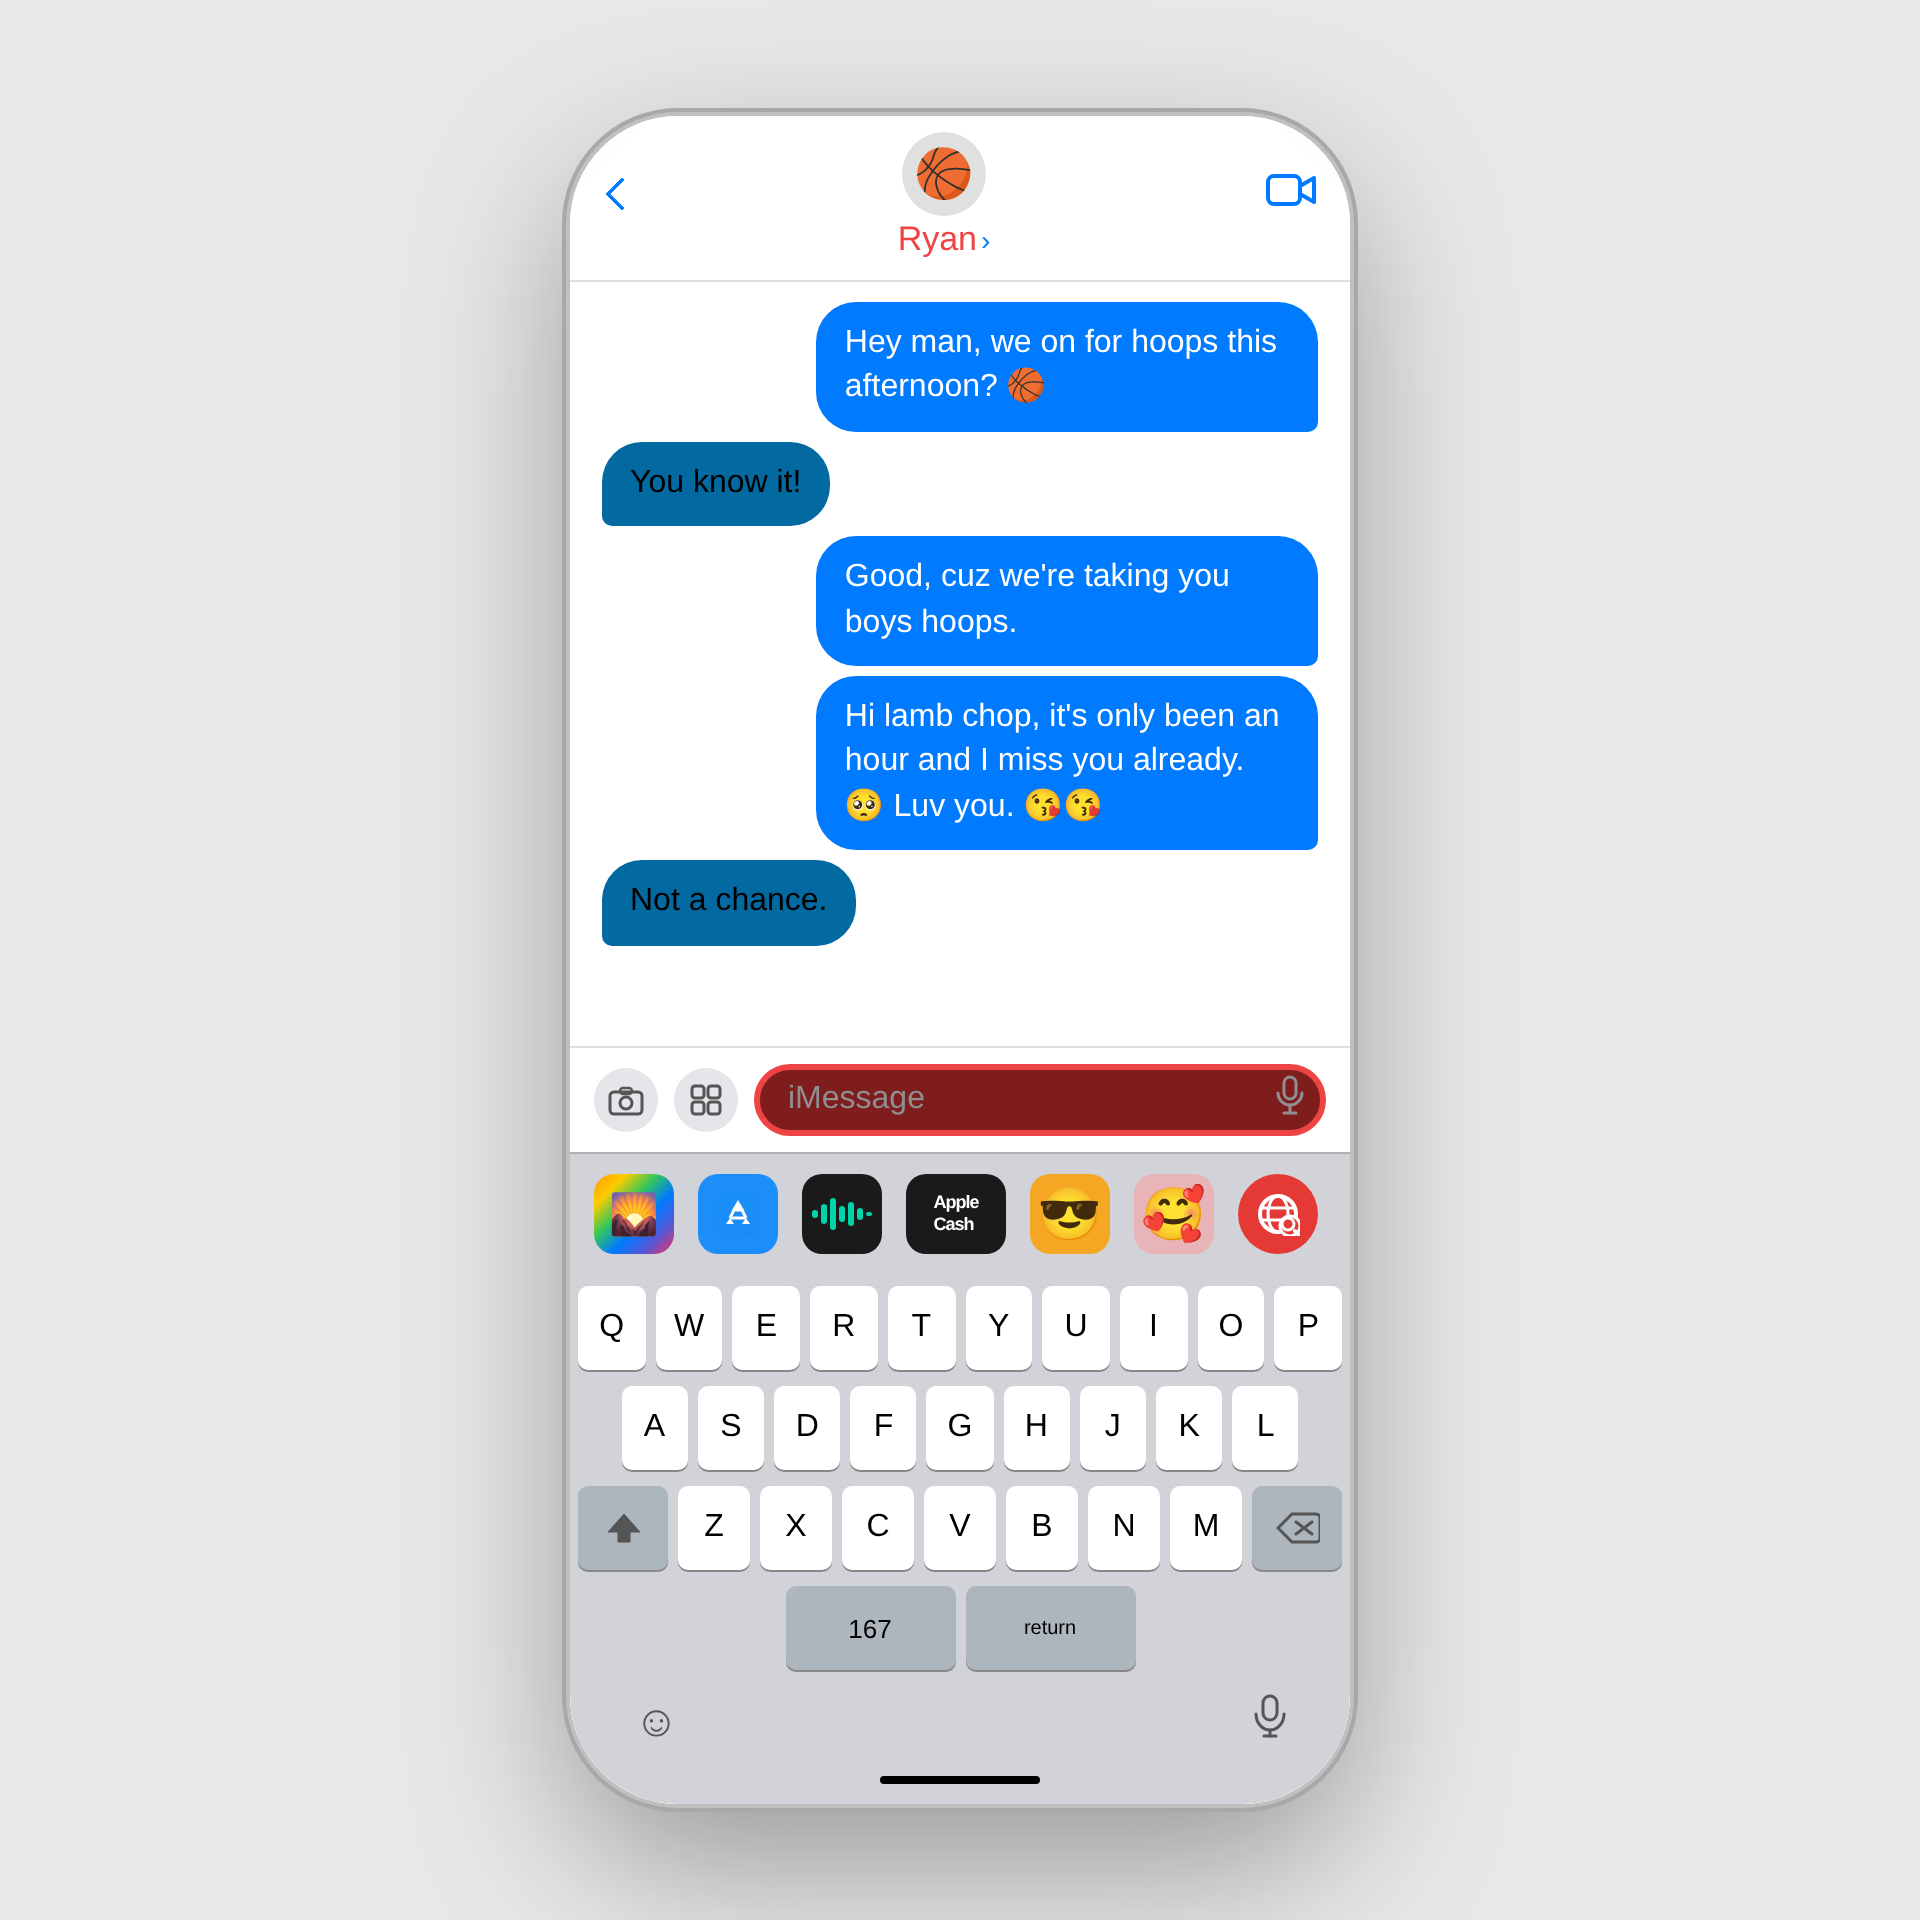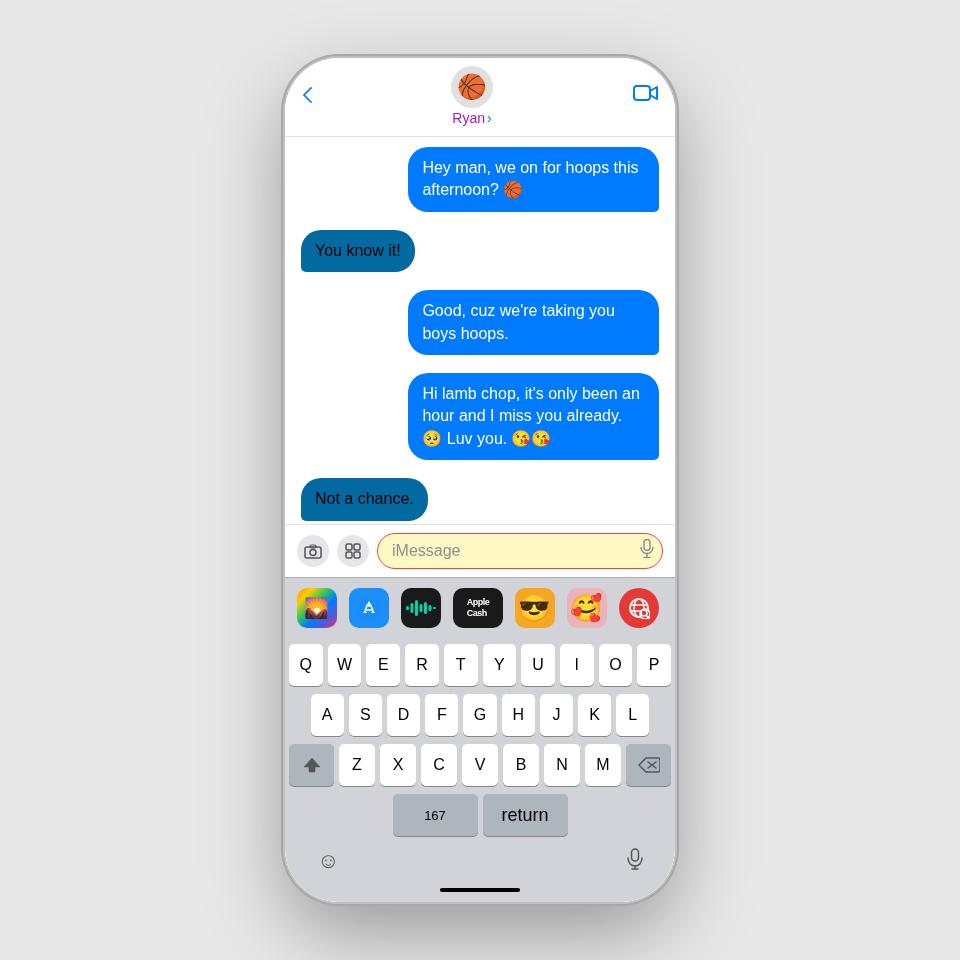--- a/index.html
+++ b/index.html
@@ -213,23 +213,23 @@
       border-radius: 50%;
       background: #e0e0e0;
       display: flex;
       align-items: center;
       justify-content: center;
       font-size: 24px;
       position: relative;
     }
 
     .contact-name {
-      font-size: 14px;
+      font-size: 17px;
       font-weight: 500;
-      color: #a21caf;
+      color: #ef4444;
       display: flex;
       align-items: center;
       gap: 2px;
     }
 
     .contact-name::after {
       content: '›';
       font-size: 14px;
       color: #007AFF;
     }
@@ -239,21 +239,21 @@
       font-size: 22px;
     }
 
     
     .chat-area {
       flex: 1;
       overflow-y: auto;
       padding: 10px 16px;
       display: flex;
       flex-direction: column;
-      gap: 18px;
+      gap: 5px;
       background: #fff;
     }
 
     .bubble-row {
       display: flex;
       width: 100%;
     }
     .bubble-row.sent {
       justify-content: flex-end;
     }
@@ -301,29 +301,29 @@
       display: flex;
       align-items: center;
       justify-content: center;
       font-size: 16px;
       color: #555;
     }
 
     .message-input {
       flex: 1;
       height: 36px;
-      border: 1px solid #ef4444;
+      border: 3px solid #ef4444;
       border-radius: 18px;
       padding: 0 36px 0 14px;
       font-size: 16px;
       color: #8e8e93;
       display: flex;
       align-items: center;
       position: relative;
-      background: #fef9c3;
+      background: #7f1d1d;
     }
 
     .message-input-text {
       color: #8e8e93;
       font-size: 16px;
     }
 
     .mic-in-input {
       position: absolute;
       right: 8px;
@@ -417,21 +417,21 @@
       max-width: 85px;
     }
     .key.space {
       flex: 1;
       max-width: none;
       font-size: 15px;
     }
     .key.return-key {
       min-width: 80px;
       max-width: 85px;
-      font-size: 18px;
+      font-size: 10px;
     }
 
     
     .bottom-bar {
       background: #d1d3d9;
       display: flex;
       align-items: center;
       justify-content: space-between;
       padding: 4px 32px 8px;
       flex-shrink: 0;

